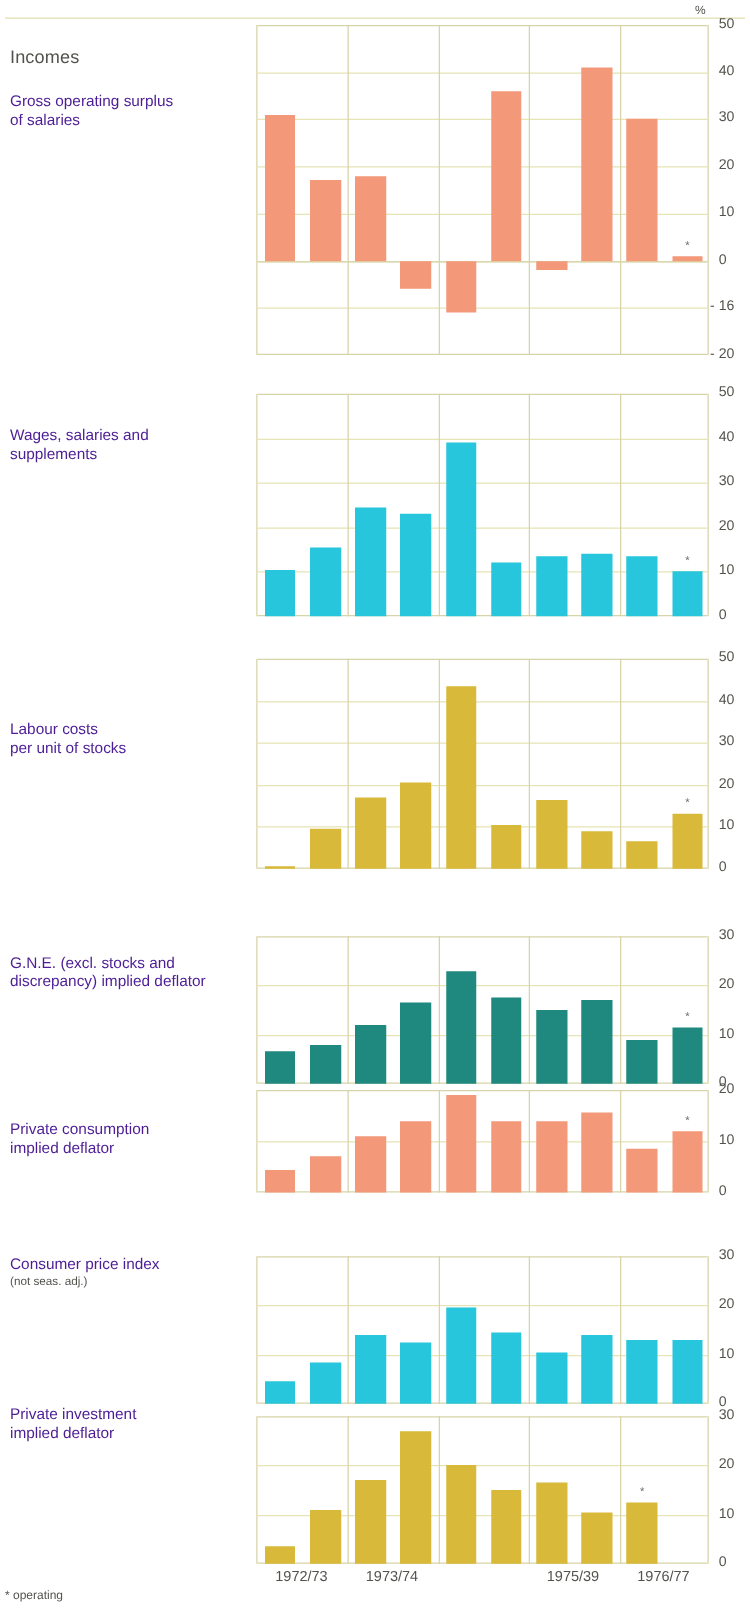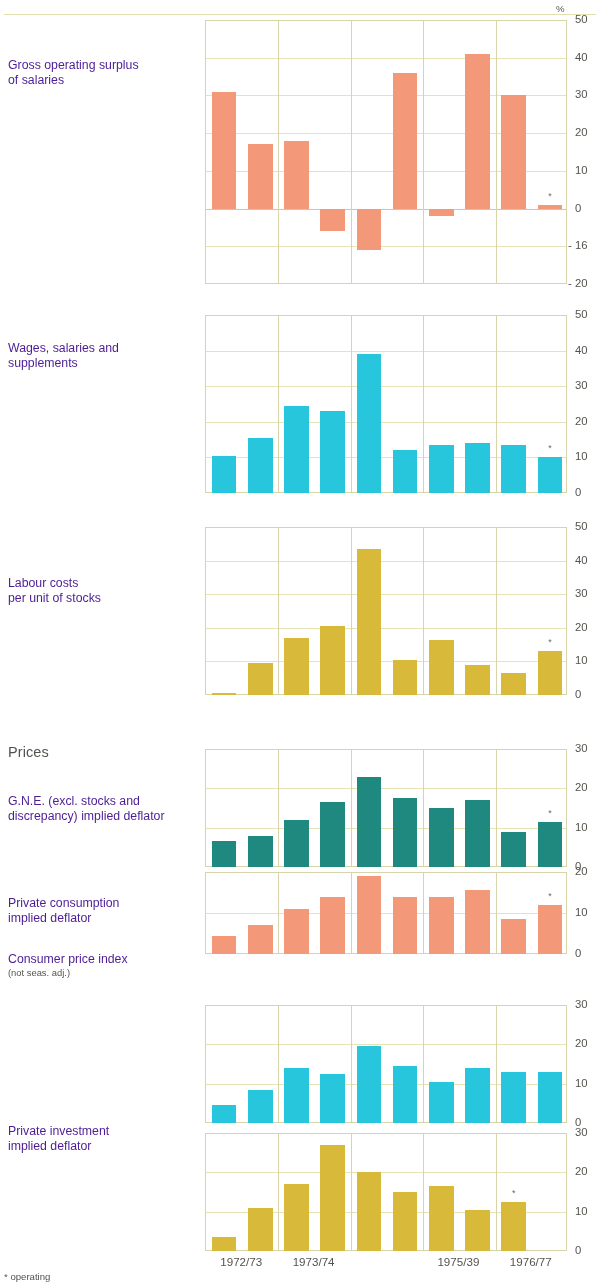--- a/index.html
+++ b/index.html
@@ -62,20 +62,21 @@
 <body>
 
 <div id="sheet">
 
   <div class="topline" style="top:14px"></div>
 
   <div class="pct" style="left:556px; top:4px">%</div>
 
   <div class="panel" id="p0">
     <div class="labels" style="top:38px">
+      <div class="sect-title">Incomes</div>
       <div class="series-name" style="margin-top:20px">Gross operating surplus</div>
       <div class="series-name">of salaries</div>
     </div>
   </div>
 
   <div class="panel" id="p1">
     <div class="labels" style="top:341px">
       <div class="series-name">Wages, salaries and</div>
       <div class="series-name">supplements</div>
     </div>
@@ -83,35 +84,34 @@
 
   <div class="panel" id="p2">
     <div class="labels" style="top:556px">
       <div class="series-name" style="margin-top:20px">Labour costs</div>
       <div class="series-name">per unit of stocks</div>
     </div>
   </div>
 
   <div class="panel" id="p3">
     <div class="labels" style="top:744px">
-      <div class="sect-title">Prices</div>
-      <div class="series-name" style="margin-top:34px">G.N.E. (excl. stocks and</div>
+      <div class="series-name" style="margin-top:19px">G.N.E. (excl. stocks and</div>
       <div class="series-name">discrepancy) implied deflator</div>
     </div>
   </div>
 
   <div class="panel" id="p4">
     <div class="labels" style="top:896px">
       <div class="series-name">Private consumption</div>
       <div class="series-name">implied deflator</div>
     </div>
   </div>
 
   <div class="panel" id="p5">
-    <div class="labels" style="top:952px">
+    <div class="labels" style="top:1004px">
       <div class="series-name">Consumer price index</div>
       <div class="series-sub">(not seas. adj.)</div>
     </div>
   </div>
 
   <div class="panel" id="p6">
     <div class="labels" style="top:1124px">
       <div class="series-name">Private investment</div>
       <div class="series-name">implied deflator</div>
     </div>

